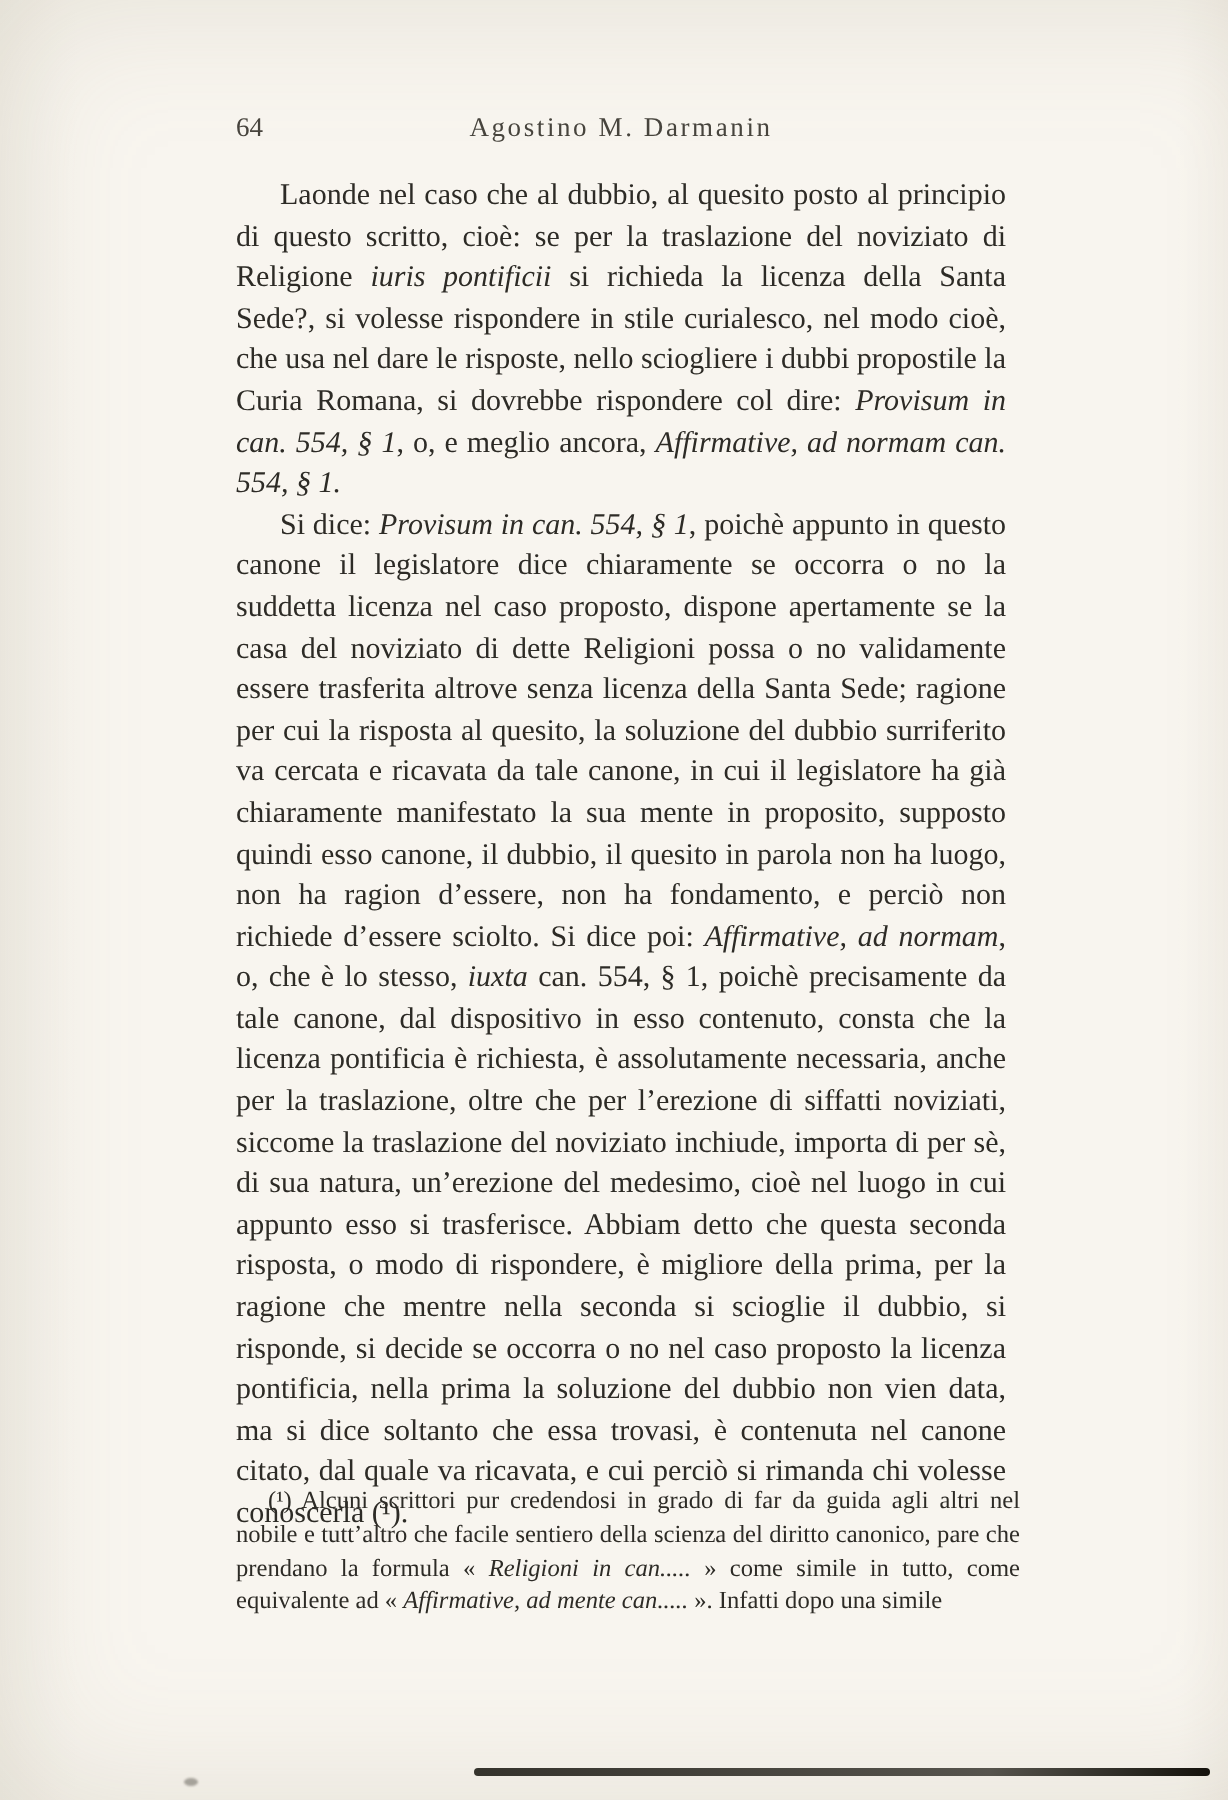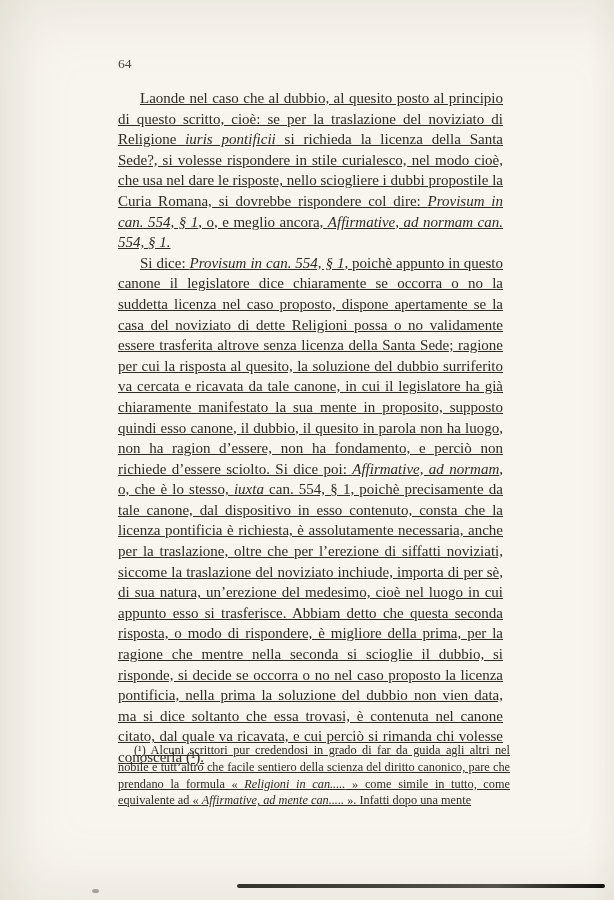--- a/index.html
+++ b/index.html
@@ -35,21 +35,21 @@
   .text-block{
     position:absolute;top:88px;left:118px;width:385px;
     font-size:15px;line-height:20.6px;text-align:justify;
     color:var(--ink);
   }
   .footnote-block{
     position:absolute;top:742px;left:118px;width:392px;
     font-size:12.3px;line-height:16.8px;text-align:justify;
     color:var(--ink);
   }
-  .para{margin:0;text-decoration:underline;}
+  .para{margin:0;}
   .para.indent{text-indent:22px;}
   .footnote-block .para.indent{text-indent:16px;}
   .para i{font-style:italic;}
   
   .artifact{position:absolute;pointer-events:none;}
   .blob-top-right{
     right:5px;top:80px;width:17px;height:17px;
     background:var(--artifact);border-radius:45% 55% 50% 50%;
     transform:rotate(18deg);
     box-shadow:-2px 10px 6px rgba(35,30,20,0.35);
@@ -87,29 +87,30 @@
     background:rgba(30,27,18,0.35);filter:blur(0.5px);
   }
 </style>
 </head>
 <body>
 
 <div class="page">
 
   <header class="running-head">
     <span class="folio">64</span>
+    <span class="running-title">Agostino M. Darmanin</span>
   </header>
 
   <main class="text-block">
       <p class="para indent"><span>Laonde nel caso che al dubbio, al quesito posto al principio di questo scritto, cioè: se per la traslazione del noviziato di Religione </span><i>iuris pontificii</i><span> si richieda la licenza della Santa Sede?, si volesse rispondere in stile curialesco, nel modo cioè, che usa nel dare le risposte, nello sciogliere i dubbi propostile la Curia Romana, si dovrebbe rispondere col dire: </span><i>Provisum in can. 554, § 1</i><span>, o, e meglio ancora, </span><i>Affirmative, ad normam can. 554, § 1.</i></p>
       <p class="para indent"><span>Si dice: </span><i>Provisum in can. 554, § 1</i><span>, poichè appunto in questo canone il legislatore dice chiaramente se occorra o no la suddetta licenza nel caso proposto, dispone apertamente se la casa del noviziato di dette Religioni possa o no validamente essere trasferita altrove senza licenza della Santa Sede; ragione per cui la risposta al quesito, la soluzione del dubbio surriferito va cercata e ricavata da tale canone, in cui il legislatore ha già chiaramente manifestato la sua mente in proposito, supposto quindi esso canone, il dubbio, il quesito in parola non ha luogo, non ha ragion d’essere, non ha fondamento, e perciò non richiede d’essere sciolto. Si dice poi: </span><i>Affirmative, ad normam</i><span>, o, che è lo stesso, </span><i>iuxta</i><span> can. 554, § 1, poichè precisamente da tale canone, dal dispositivo in esso contenuto, consta che la licenza pontificia è richiesta, è assolutamente necessaria, anche per la traslazione, oltre che per l’erezione di siffatti noviziati, siccome la traslazione del noviziato inchiude, importa di per sè, di sua natura, un’erezione del medesimo, cioè nel luogo in cui appunto esso si trasferisce. Abbiam detto che questa seconda risposta, o modo di rispondere, è migliore della prima, per la ragione che mentre nella seconda si scioglie il dubbio, si risponde, si decide se occorra o no nel caso proposto la licenza pontificia, nella prima la soluzione del dubbio non vien data, ma si dice soltanto che essa trovasi, è contenuta nel canone citato, dal quale va ricavata, e cui perciò si rimanda chi volesse conoscerla (¹).</span></p>
     </main>
 
   <aside class="footnote-block">
-      <p class="para indent"><span>(¹) Alcuni scrittori pur credendosi in grado di far da guida agli altri nel nobile e tutt’altro che facile sentiero della scienza del diritto canonico, pare che prendano la formula « </span><i>Religioni in can.....</i><span> » come simile in tutto, come equivalente ad « </span><i>Affirmative, ad mente can.....</i><span> ». Infatti dopo una mente</span></p>
+      <p class="para indent"><span>(¹) Alcuni scrittori pur credendosi in grado di far da guida agli altri nel nobile e tutt’altro che facile sentiero della scienza del diritto canonico, pare che prendano la formula « </span><i>Religioni in can.....</i><span> » come simile in tutto, come equivalente ad « </span><i>Affirmative, ad mente can.....</i><span> ». Infatti dopo una simile</span></p>
     </aside>
 
   <div class="artifact blob-top-right"></div>
   <div class="artifact band-right"></div>
   <div class="artifact line-right"></div>
   <div class="artifact smudge-right-low"></div>
   <div class="artifact line-bottom"></div>
   <div class="artifact blob-bottom-right"></div>
   <div class="artifact dot-bottom-left"></div>
 

